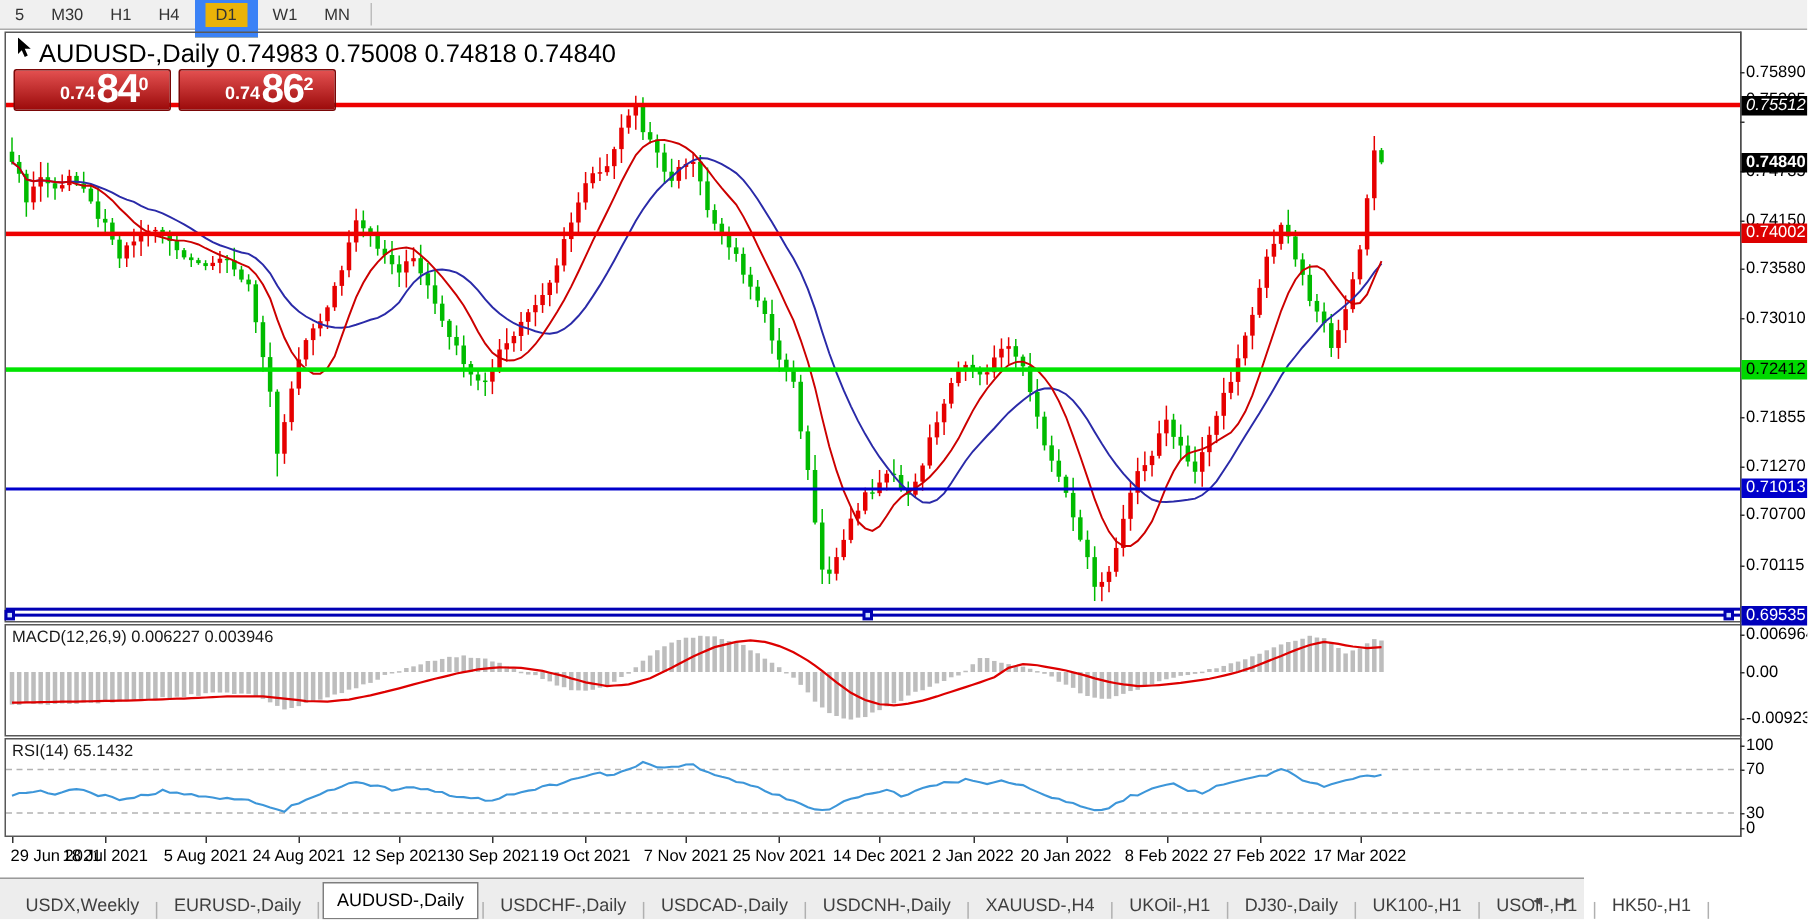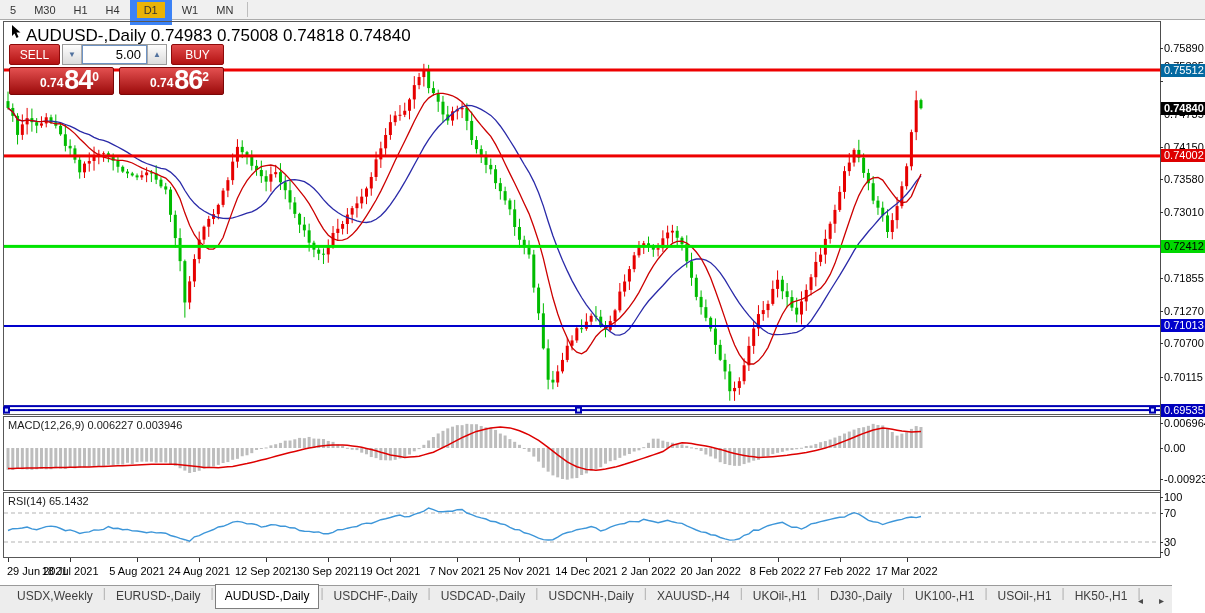--- a/index.html
+++ b/index.html
@@ -40,22 +40,22 @@
   
   .axis-label{position:absolute;left:1164px;font-size:11px;color:#000;white-space:nowrap;line-height:13px;z-index:3;}
   .axis-tick{position:absolute;left:1160px;width:3px;height:1px;background:#333;z-index:3;}
   .price-badge{position:absolute;left:1161px;width:44px;height:13px;font-size:11px;line-height:13px;
                padding-left:3px;box-sizing:border-box;white-space:nowrap;z-index:4;}
   .ind-label{position:absolute;font-size:11px;color:#1a1a1a;white-space:nowrap;z-index:3;}
   .date-label{position:absolute;top:565px;font-size:11px;color:#000;white-space:nowrap;transform:translateX(-50%);}
   .date-label.first{transform:none;}
   .date-tick{position:absolute;top:558px;width:1px;height:4px;background:#333;}
   
-  .tab-bar{position:absolute;left:0;top:585px;width:1172px;height:28px;background:#ededed;
-           border-top:1px solid #9a9a9a;display:flex;align-items:flex-start;box-sizing:border-box;
+  .tab-bar{position:absolute;left:0;top:585px;width:1056px;height:28px;background:#ededed;
+           border-top:1px solid #9a9a9a;display:flex;align-items:flex-end;box-sizing:border-box;
            padding-left:8px;font-size:12px;color:#3f3f3f;}
   .tab{padding:3px 9px;white-space:nowrap;cursor:default;}
   .tab.active{background:#fff;border:1px solid #7e7e7e;color:#000;margin-top:-2px;padding:4px 9px 5px 9px;}
   .tab-sep{color:#b0b0b0;padding:0 1px;}
   .tab-scroll{position:absolute;right:8px;top:0;height:28px;display:flex;align-items:center;gap:16px;
               color:#4a4a4a;font-size:10px;}
   .tab-scroll span{cursor:default;}
   svg.chart-layer{position:absolute;left:0;top:0;z-index:2;}
 </style>
 </head>
@@ -81,33 +81,20 @@
 
   <svg class="cursor-icon" width="12" height="14">
     <polygon points="1,0 1,11 3.5,8.5 5.5,13 7.5,12 5.5,7.5 9.5,7.5" fill="#000"></polygon>
   </svg>
   <div class="chart-title">
     <span>AUDUSD-,Daily</span>
     <span>0.74983 0.75008 0.74818 0.74840</span>
   </div>
 
   <div class="trade-widget">
-    <div class="tw-row1">
-      <div class="btn-trade btn-sell">SELL</div>
-      <div class="spin-group">
-        <div class="spin-btn">
-            <span>▼</span>
-          </div>
-        <div class="vol-field">5.00</div>
-        <div class="spin-btn up">
-            <span>▲</span>
-          </div>
-      </div>
-      <div class="btn-trade btn-buy">BUY</div>
-    </div>
     <div class="tw-row2">
       <div class="price-panel sell">
         <span class="pp-small">0.74</span>
         <span class="pp-big">84</span>
         <span class="pp-sup">0</span>
       </div>
       <div class="price-panel">
         <span class="pp-small">0.74</span>
         <span class="pp-big">86</span>
         <span class="pp-sup">2</span>
@@ -746,21 +733,21 @@
       <div class="axis-tick" style="top: 211.864px;"></div>
       <div class="axis-label" style="top: 205.864px;">0.73010</div>
       <div class="axis-tick" style="top: 277.583px;"></div>
       <div class="axis-label" style="top: 271.583px;">0.71855</div>
       <div class="axis-tick" style="top: 310.87px;"></div>
       <div class="axis-label" style="top: 304.87px;">0.71270</div>
       <div class="axis-tick" style="top: 343.303px;"></div>
       <div class="axis-label" style="top: 337.303px;">0.70700</div>
       <div class="axis-tick" style="top: 376.589px;"></div>
       <div class="axis-label" style="top: 370.589px;">0.70115</div>
-      <div class="price-badge" style="top: 63.5px; background: #0369a1; color: rgb(255, 255, 255);">0.75512</div>
+      <div class="price-badge" style="top: 63.5px; background: #000000; color: rgb(255, 255, 255); font-style: italic;">0.75512</div>
       <div class="price-badge" style="top: 149.419px; background: rgb(221, 0, 0); color: rgb(255, 255, 255);">0.74002</div>
       <div class="price-badge" style="top: 239.89px; background: rgb(0, 216, 0); color: rgb(0, 0, 0);">0.72412</div>
       <div class="price-badge" style="top: 319.493px; background: rgb(0, 0, 204); color: rgb(255, 255, 255);">0.71013</div>
       <div class="price-badge" style="top: 403.591px; background: rgb(0, 0, 187); color: rgb(255, 255, 255);">0.69535</div>
       <div class="price-badge" style="top: 101.737px; background: rgb(0, 0, 0); color: rgb(255, 255, 255); z-index: 5; font-weight: bold;">0.74840</div>
       <div class="axis-tick" style="top: 423.363px;"></div>
       <div class="axis-label" style="top: 417.363px;">0.006964</div>
       <div class="axis-tick" style="top: 447.5px;"></div>
       <div class="axis-label" style="top: 441.5px;">0.00</div>
       <div class="axis-tick" style="top: 479.491px;"></div>

